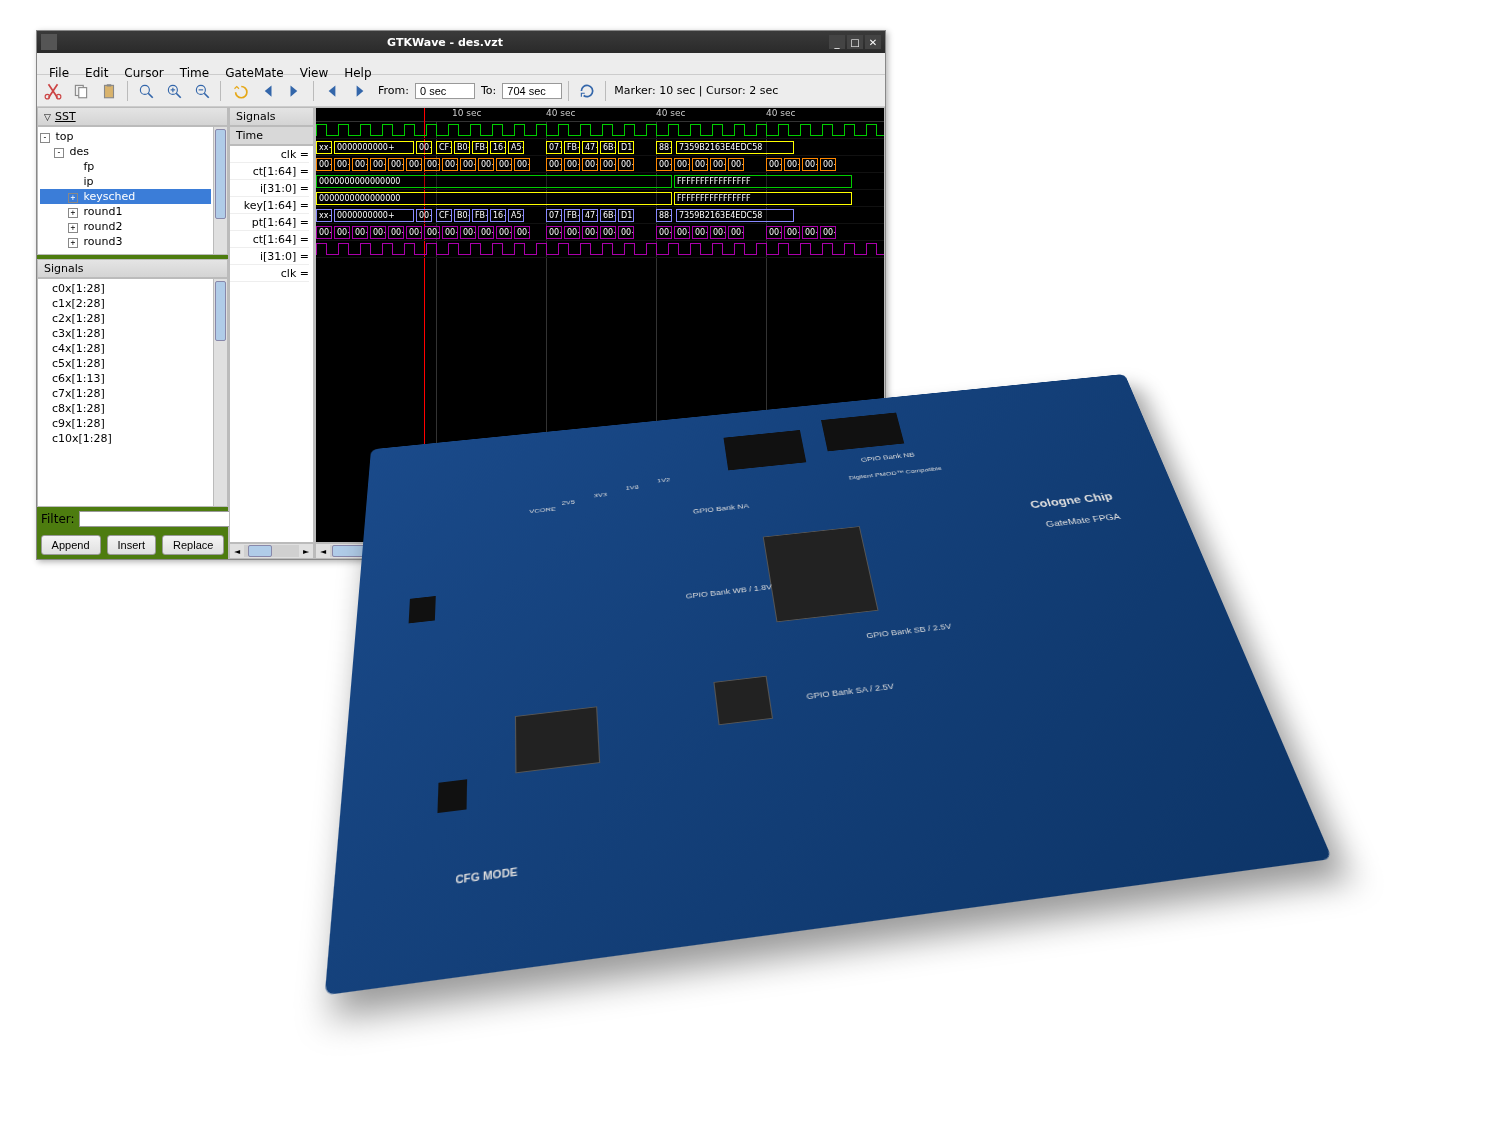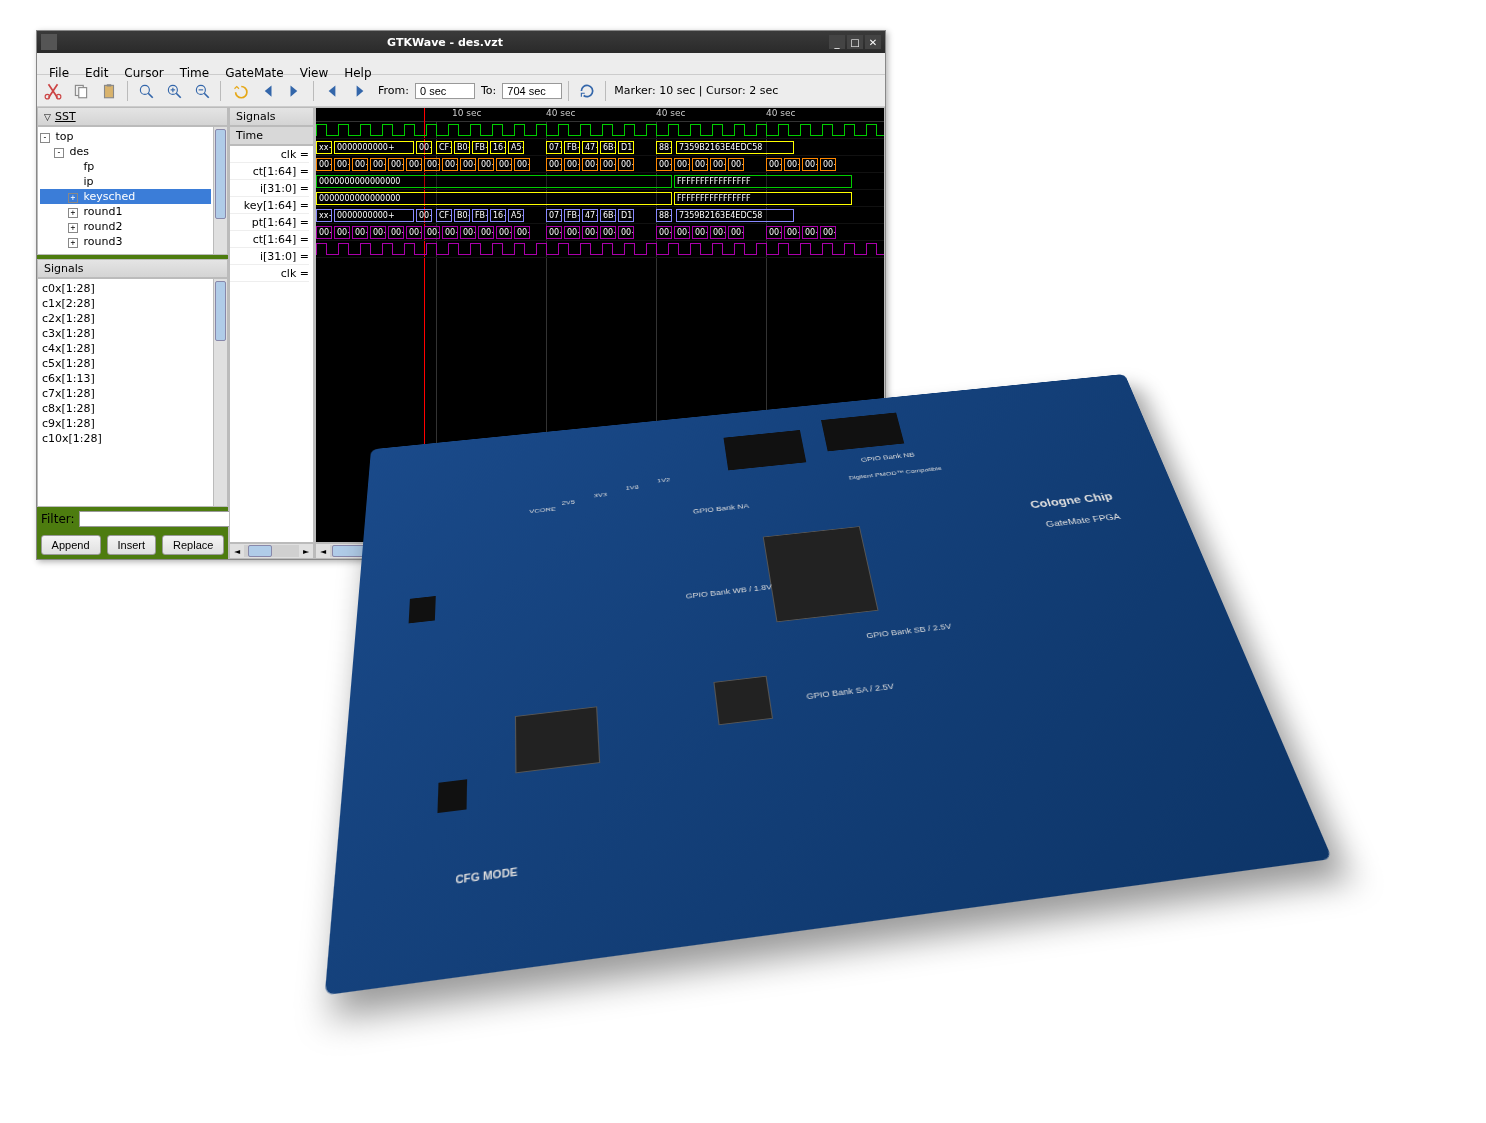--- a/index.html
+++ b/index.html
@@ -33,21 +33,21 @@
 .tree-row { padding: 1px 0; white-space: nowrap; cursor: pointer; }
 .tree-row.selected { background: #3b7dd8; color: #fff; }
 .tree-expand { font-family: monospace; display: inline-block; width: 10px; text-align: center; border: 1px solid #888; font-size: 8px; line-height: 8px; margin-right: 2px; }
 .tree-ind { display: inline-block; }
 .vscroll { width: 14px; background: #e0e0e0; border-left: 1px solid #bbb; position: relative; }
 .vscroll-thumb { background: #b0cce8; border: 1px solid #88a; border-radius: 2px; position: absolute; left: 1px; right: 1px; }
 
 .signals-panel { flex: 1; display: flex; flex-direction: column; margin-top: 4px; }
 .signals-body { flex: 1; overflow: hidden; background: #fff; border: 1px solid #bbb; display: flex; }
 .signals-list { flex: 1; font-size: 11px; padding: 2px; }
-.sig-row { padding: 1px 2px; cursor: pointer; }
+.sig-row { padding: 1px 2px; cursor: pointer; margin-left: 10px; }
 
 .filter-row { padding: 4px; display: flex; align-items: center; gap: 4px; }
 .filter-row input { flex: 1; border: 1px solid #999; padding: 1px 4px; font-size: 11px; }
 .btn-row { padding: 4px; display: flex; gap: 6px; justify-content: center; }
 .btn { background: linear-gradient(#f4f4f4,#e0e0e0); border: 1px solid #999; border-radius: 3px; padding: 3px 10px; font-size: 11px; cursor: pointer; }
 
 .mid-col { width: 86px; display: flex; flex-direction: column; border-right: 1px solid #bbb; }
 .mid-header { background: linear-gradient(#e4e4e4,#d4d4d4); border: 1px solid #bbb; padding: 2px 6px; font-size: 11px; }
 .mid-time { background: #d8d8d8; border: 1px solid #bbb; padding: 2px 6px; font-size: 11px; }
 .mid-list { flex: 1; background: #fff; border: 1px solid #bbb; font-size: 11px; text-align: right; padding-right: 4px; overflow: hidden; }

